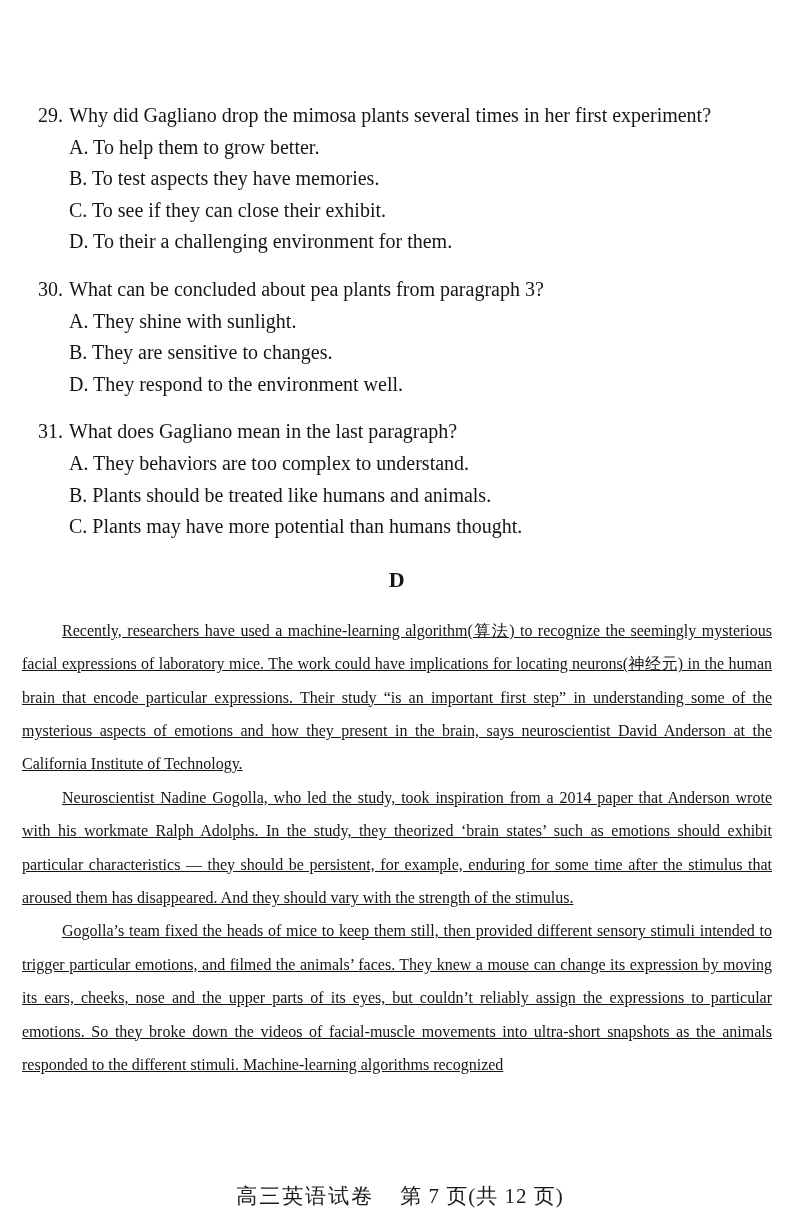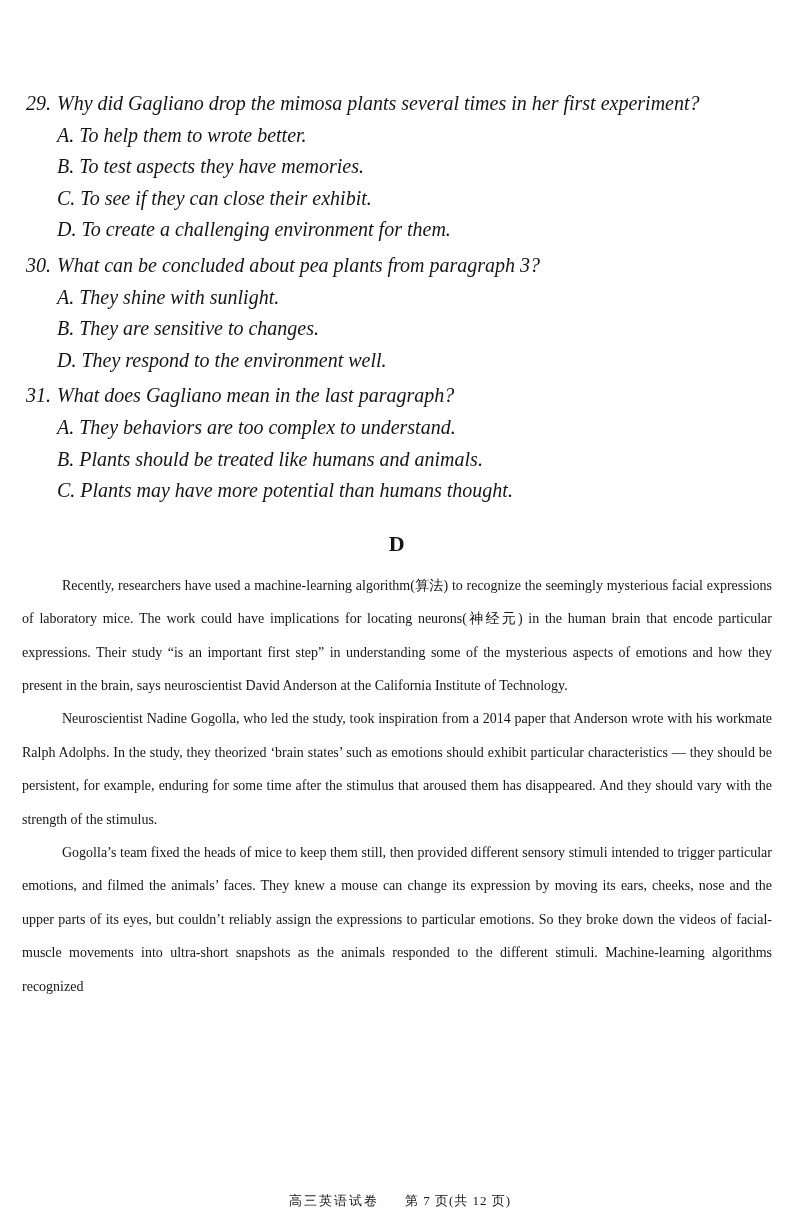--- a/index.html
+++ b/index.html
@@ -12,59 +12,60 @@
     color: #151515;
     font-family: "Liberation Serif", "DejaVu Serif", serif;
     padding: 84px 28px 0 22px;
     overflow: hidden;
   }
   
   .questions {
     font-size: 20px;
     line-height: 31.6px;
   }
-  .question { margin: 4px; font-style: italic; }
+  .question { margin: 16px; }
   .q-line { white-space: nowrap; }
   .q-num {
     display: inline-block;
     width: 31px;
   }
   .option {
     padding-left: 31px;
     white-space: nowrap;
   }
   
   .section-heading {
     text-align: center;
     font-weight: bold;
     font-size: 22px;
     line-height: 32px;
     margin-top: 21px;
     letter-spacing: 0.5px;
   }
   
   .passage {
-    margin-top: 9px;
-    font-size: 14px;
+    margin-top: 18px;
+    font-size: 16px;
     line-height: 33.4px;
     text-align: justify;
     text-align-last: left;
+    text-decoration: underline;
   }
   .passage p {
     margin: 0;
     text-indent: 40px;
   }
   
   .footer {
     position: absolute;
     left: 0;
     bottom: 13px;
     width: 100%;
     text-align: center;
-    font-size: 13px;
+    font-size: 21px;
     color: #1a1a1a;
   }
   .footer .doc-title {
     margin-right: 26px;
     letter-spacing: 2px;
   }
   .footer .page-info {
     letter-spacing: 1px;
   }
 </style>
@@ -72,24 +73,24 @@
 <body>
 
 <div class="page">
 
   <div class="questions">
 
     <div class="question">
       <div class="q-line">
         <span class="q-num">29.</span><span class="q-text">Why did Gagliano drop the mimosa plants several times in her first experiment?</span>
       </div>
-      <div class="option">A. To help them to wrote better.</div>
+      <div class="option">A. To help them to grow better.</div>
       <div class="option">B. To test aspects they have memories.</div>
       <div class="option">C. To see if they can close their exhibit.</div>
-      <div class="option">D. To create a challenging environment for them.</div>
+      <div class="option">D. To their a challenging environment for them.</div>
     </div>
 
     <div class="question">
       <div class="q-line">
         <span class="q-num">30.</span><span class="q-text">What can be concluded about pea plants from paragraph 3?</span>
       </div>
       <div class="option">A. They shine with sunlight.</div>
       <div class="option">B. They are sensitive to changes.</div>
       <div class="option">D. They respond to the environment well.</div>
     </div>

